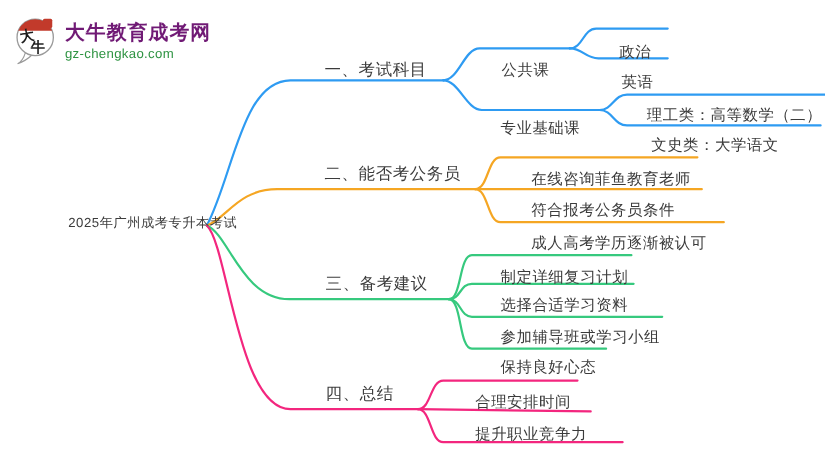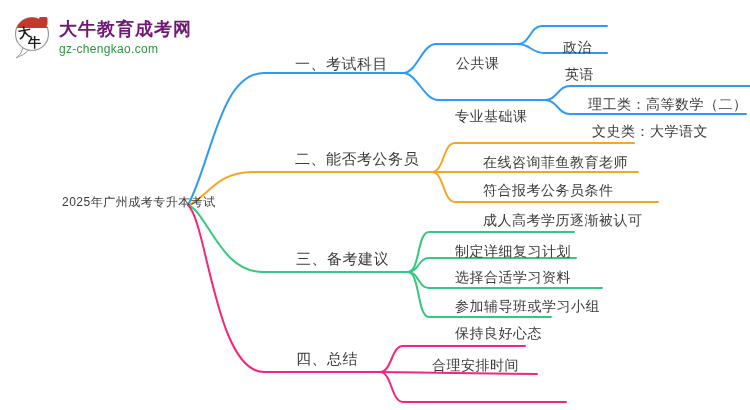--- a/index.html
+++ b/index.html
@@ -93,14 +93,15 @@
   <div class="lbl l2" style="left:483px;top:182px">成人高考学历逐渐被认可</div>
 
   <div class="lbl l1" style="left:296px;top:250px">三、备考建议</div>
   <div class="lbl l2" style="left:455px;top:213px">制定详细复习计划</div>
   <div class="lbl l2" style="left:455px;top:239px">选择合适学习资料</div>
   <div class="lbl l2" style="left:455px;top:268px">参加辅导班或学习小组</div>
   <div class="lbl l2" style="left:455px;top:295px">保持良好心态</div>
 
   <div class="lbl l1" style="left:296px;top:350px">四、总结</div>
   <div class="lbl l2" style="left:432px;top:327px">合理安排时间</div>
+  <div class="lbl l2" style="left:432px;top:356px">提升职业竞争力</div>
 
 </div>
 
 </body></html>

